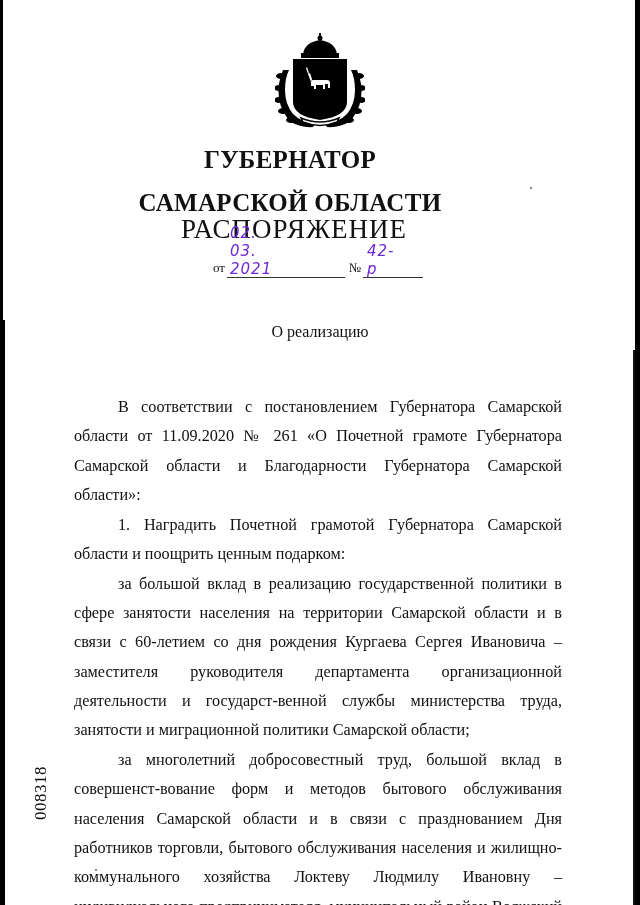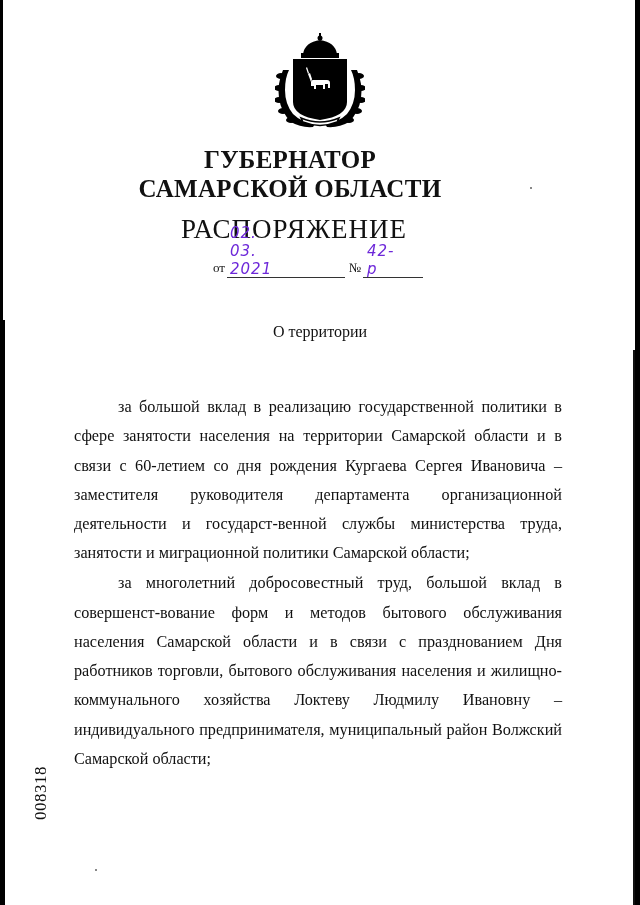--- a/index.html
+++ b/index.html
@@ -12,21 +12,21 @@
   .scan-border-right { position: absolute; right: 0; top: 0; width: 5px; height: 905px; background: #000; }
   .scan-border-right-2 { position: absolute; right: 5px; top: 350px; width: 2px; height: 555px; background: #111; }
 
   .emblem { position: absolute; left: 275px; top: 32px; width: 90px; height: 98px; }
 
   .header-title {
     position: absolute; left: 0; width: 580px; text-align: center;
     font-weight: bold; font-size: 25px; letter-spacing: 0.3px; line-height: 30px;
   }
   .t1 { top: 145px; }
-  .t2 { top: 174px; }
+  .t2 { top: 188px; }
   .doc-type {
     position: absolute; left: 0; top: 214px; width: 588px; text-align: center;
     font-size: 27px; letter-spacing: 1px;
   }
   .date-line {
     position: absolute; top: 257px; left: 213px; height: 24px; font-size: 11px;
   }
   .date-line .lbl { position: absolute; bottom: 5px; font-size: 13px; }
   .date-line .hw {
     position: absolute; bottom: 3px; font-family: "DejaVu Sans", sans-serif; font-style: italic;
@@ -104,23 +104,25 @@
 
 <div class="date-line">
   <span class="lbl" style="left:0;">от</span>
   <div class="uline" style="left:14px; width:118px;"></div>
   <span class="hw" style="left:17px;">02. 03. 2021</span>
   <span class="lbl" style="left:136px;">№</span>
   <div class="uline" style="left:150px; width:60px;"></div>
   <span class="hw" style="left:154px;">42-р</span>
 </div>
 
-<div class="subject">О территории</div>
+<div class="subject">О реализацию</div>
 
 <div class="body-text">
+  <p>В  соответствии с постановлением Губернатора Самарской области от 11.09.2020 № 261 «О Почетной грамоте Губернатора Самарской области и Благодарности Губернатора Самарской области»:</p>
+  <p>1. Наградить Почетной грамотой Губернатора Самарской области и поощрить ценным подарком:</p>
   <p>за большой вклад в реализацию государственной политики в сфере занятости населения на территории Самарской области и в связи с 60-летием со дня рождения Кургаева Сергея Ивановича – заместителя руководителя департамента организационной деятельности и государст-венной службы министерства труда, занятости и миграционной политики Самарской области;</p>
   <p>за многолетний добросовестный труд, большой вклад в совершенст-вование форм и методов бытового обслуживания населения Самарской области и в связи с празднованием Дня работников торговли, бытового обслуживания населения и жилищно-коммунального хозяйства Локтеву Людмилу Ивановну – индивидуального предпринимателя, муниципальный район Волжский Самарской области;</p>
 </div>
 
 <div class="stamp">
   <span>008318</span>
 </div>
 
 <div class="speck" style="left:530px; top:187px;"></div>
 <div class="speck" style="left:95px; top:869px;"></div>

